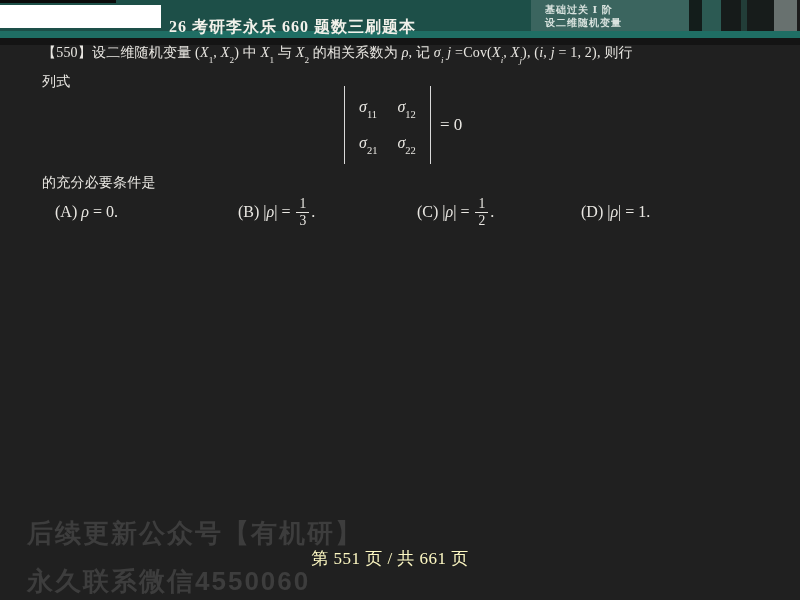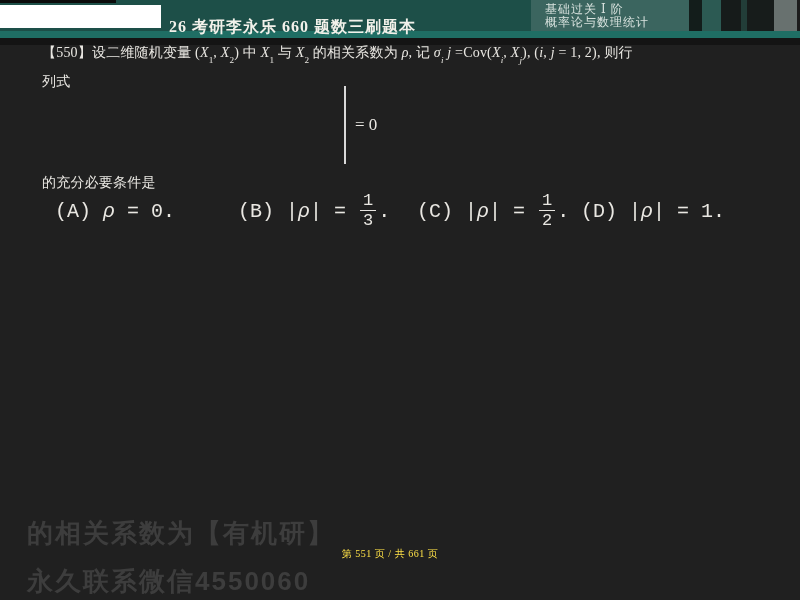--- a/index.html
+++ b/index.html
@@ -13,21 +13,21 @@
   .header{position:absolute;left:0;top:0;width:800px;height:38px;background:#1d4f48;}
   .header-accent{position:absolute;left:0;top:31px;width:800px;height:7px;background:#1f6e64;}
   .header-shadow{position:absolute;left:0;top:38px;width:800px;height:7px;background:#141414;}
   .top-sliver{position:absolute;left:0;top:0;width:116px;height:3px;background:#0a0a0a;}
   .white-box{position:absolute;left:0;top:5px;width:161px;height:23px;background:#ffffff;}
   .header-title{
     position:absolute;left:169px;top:2px;height:30px;line-height:30px;
     font-size:16px;font-weight:bold;color:#f2f1ea;letter-spacing:1px;white-space:nowrap;margin-top:10px;
   }
   .info-box{position:absolute;left:531px;top:0;width:158px;height:31px;background:#3b655f;padding-left:14px;box-sizing:border-box;}
-  .info-line{font-size:12px;line-height:13px;color:#d9e3df;letter-spacing:1px;white-space:nowrap;}
+  .info-line{font-size:10px;line-height:13px;color:#d9e3df;letter-spacing:1px;white-space:nowrap;font-weight:bold;}
   .info-line:first-child{margin-top:3px;}
   .stripe{position:absolute;top:0;height:31px;}
   .s1{left:689px;width:13px;background:#131d1b;}
   .s2{left:702px;width:19px;background:#2c5a53;}
   .s3{left:721px;width:20px;background:#161b1a;}
   .s4{left:741px;width:6px;background:#223d38;}
   .s5{left:747px;width:27px;background:#171c1b;}
   .s6{left:774px;width:23px;background:#68716f;}
   .s7{left:797px;width:3px;background:#1c1c1c;}
 
@@ -40,77 +40,83 @@
   .condition{left:42px;top:172px;text-align:right;}
 
   
   .det{position:absolute;left:344px;top:86px;display:flex;align-items:center;}
   .dbar{width:0;border-left:1.5px solid #d9d9d9;height:78px;}
   .dmat{display:grid;grid-template-columns:auto auto;column-gap:20px;row-gap:18px;padding:12px 14px;font-size:16px;}
   .dcell{white-space:nowrap;}
   .deq{margin-left:9px;font-size:17px;white-space:nowrap;}
 
   
-  .option{position:absolute;top:190px;height:44px;line-height:44px;font-size:20px;white-space:nowrap;font-family:Liberation Mono, monospace;}
+  .option{position:absolute;top:190px;height:44px;line-height:44px;font-size:16px;white-space:nowrap;}
   .optA{left:55px;} .optB{left:238px;} .optC{left:405px;margin-left:12px;} .optD{left:581px;text-align:center;}
   .frac{display:inline-flex;flex-direction:column;align-items:center;vertical-align:middle;font-size:85%;line-height:1.15;margin:0 2px;position:relative;top:-1px;}
   .fnum{border-bottom:1.2px solid #e6e4df;padding:0 3px;display:block;}
   .fden{display:block;padding:0 3px;}
 
   
   .watermark{
     position:absolute;left:27px;
     font-family:"Liberation Sans","DejaVu Sans",sans-serif;
     font-weight:bold;font-size:26px;color:#3d3d3d;letter-spacing:2px;white-space:nowrap;
   }
   .wm1{top:516px;} .wm2{top:564px;}
   .page-indicator{
     position:absolute;left:0;top:547px;width:780px;text-align:center;
-    font-size:10px;color:#fde047;letter-spacing:0.5px;
+    font-size:17px;color:#fef9c3;letter-spacing:0.5px;
   }
 </style>
 </head>
 <body>
 
 <div class="header">
   <div class="top-sliver"></div>
   <div class="header-accent"></div>
   <div class="white-box"></div>
   <div class="header-title">26 考研李永乐 660 题数三刷题本</div>
   <div class="info-box">
     <div class="info-line">基础过关 Ⅰ 阶</div>
-    <div class="info-line">概率论与数理统计</div>
+    <div class="info-line">设二维随机变量</div>
   </div>
   <div class="stripe s1"></div>
   <div class="stripe s2"></div>
   <div class="stripe s3"></div>
   <div class="stripe s4"></div>
   <div class="stripe s5"></div>
   <div class="stripe s6"></div>
   <div class="stripe s7"></div>
 </div>
 <div class="header-shadow"></div>
 
 <div class="mathline line1"><span>【550】设二维随机变量 (</span><span class="it">X</span><sub>1</sub><span>, </span><span class="it">X</span><sub>2</sub><span>) 中 </span><span class="it">X</span><sub>1</sub><span> 与 </span><span class="it">X</span><sub>2</sub><span> 的相关系数为 </span><span class="it">ρ</span><span>, 记 </span><span class="it">σ</span><sub class="it">i</sub><span class="it"> j</span><span> =Cov(</span><span class="it">X</span><sub class="it">i</sub><span>, </span><span class="it">X</span><sub class="it">j</sub><span>), (</span><span class="it">i</span><span>, </span><span class="it">j</span><span> = 1, 2), 则行</span></div>
 <div class="mathline line2">列式</div>
 
 <div class="det">
   <div class="dbar"></div>
+  <div class="dmat">
+    <div class="dcell"><span class="it">σ</span><sub>11</sub></div>
+    <div class="dcell"><span class="it">σ</span><sub>12</sub></div>
+    <div class="dcell"><span class="it">σ</span><sub>21</sub></div>
+    <div class="dcell"><span class="it">σ</span><sub>22</sub></div>
+  </div>
   <div class="dbar"></div>
   <div class="deq"><span>= 0</span></div>
 </div>
 
 <div class="mathline condition">的充分必要条件是</div>
 
 <div class="option optA"><span>(A) </span><span class="it">ρ</span><span> = 0.</span></div>
 <div class="option optB"><span>(B) |</span><span class="it">ρ</span><span>| = </span><span class="frac">
       <span class="fnum">1</span>
       <span class="fden">3</span>
     </span><span>.</span></div>
 <div class="option optC"><span>(C) |</span><span class="it">ρ</span><span>| = </span><span class="frac">
       <span class="fnum">1</span>
       <span class="fden">2</span>
     </span><span>.</span></div>
 <div class="option optD"><span>(D) |</span><span class="it">ρ</span><span>| = 1.</span></div>
 
-<div class="watermark wm1">的相关系数为【有机研】</div>
+<div class="watermark wm1">后续更新公众号【有机研】</div>
 <div class="watermark wm2">永久联系微信4550060</div>
 <div class="page-indicator">第 551 页 / 共 661 页</div>
 
 </body></html>

